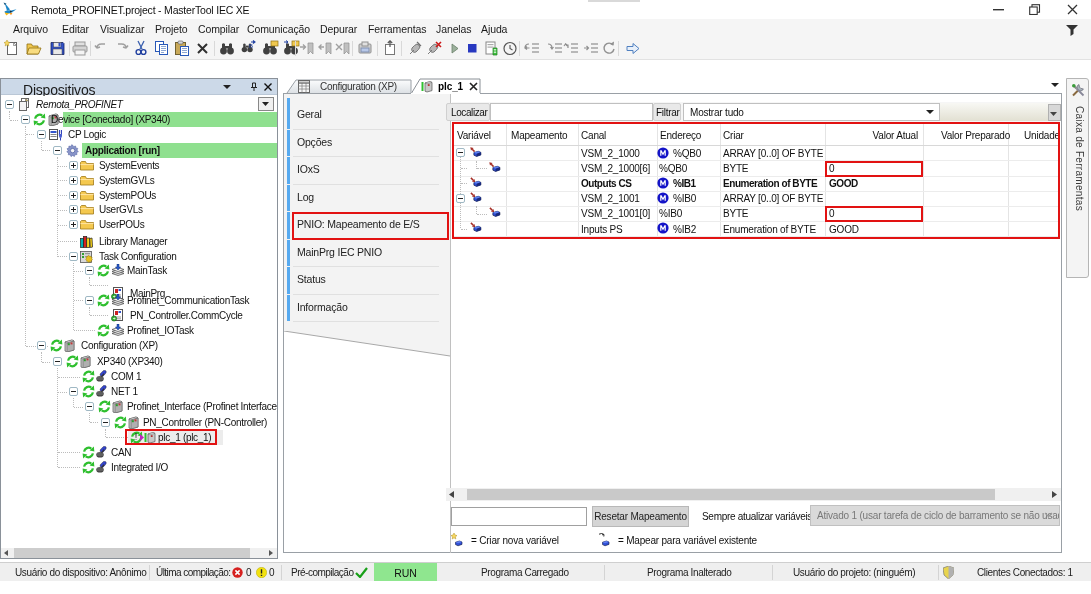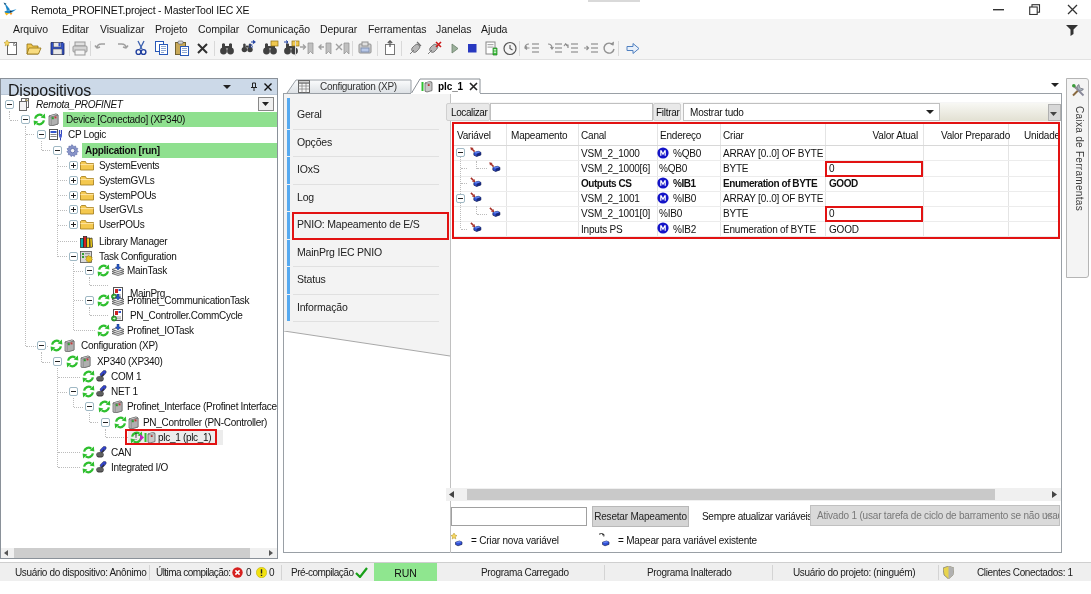--- a/index.html
+++ b/index.html
@@ -231,21 +231,21 @@
       <path d="M12 5 A5 5 0 1 0 13 9" fill="none" stroke="#909090" stroke-width="1.4"></path>
       <path d="M13 1.5 L12.6 5.5 L9 4 Z" fill="#909090"></path>
     </svg>
 <div class="tsep" style="left:618px"></div>
 <svg class="abs" style="left:625px;top:3px" width="17" height="17" viewBox="0 0 17 17">
       <path d="M2 6.5 L8 6.5 L8 3.5 L14 8.5 L8 13.5 L8 10.5 L2 10.5 Z" fill="#e8f0fa" stroke="#5080c0" stroke-width="1"></path>
     </svg>
 </div>
 <div id="leftpanel">
 <div id="lphead">
-<div class="abs" style="left:7px;top:2.5px;font-size:16px;color:#1a1a1a;letter-spacing:-0.2px">Dispositivos</div>
+<div class="abs" style="left:22px;top:2.5px;font-size:14px;color:#1a1a1a;letter-spacing:-0.2px">Dispositivos</div>
 <svg class="abs" style="left:222px;top:6px" width="9" height="5" viewBox="0 0 9 5">
         <path d="M0 0 L8 0 L4 4 Z" fill="#222"></path>
       </svg>
 <svg class="abs" style="left:249px;top:3px" width="8" height="10" viewBox="0 0 8 10">
         <path d="M2.5 1 L5.5 1 L5.5 5.5 L2.5 5.5 Z" fill="none" stroke="#222"></path>
         <path d="M1 5.5 L7 5.5 M4 5.5 L4 9" stroke="#222" fill="none"></path>
       </svg>
 <svg class="abs" style="left:263px;top:4px" width="8" height="8" viewBox="0 0 8 8">
         <path d="M0.5 0.5 L7.5 7.5 M7.5 0.5 L0.5 7.5" stroke="#111" stroke-width="1.4"></path>
       </svg>
@@ -309,21 +309,21 @@
           <path d="M11.8 0.4 L12.4 5.4 L7.6 4.4 Z" fill="#2ebf2e"></path>
           <path d="M1.2 12.6 L0.6 7.6 L5.4 8.6 Z" fill="#2ebf2e"></path>
         </svg>
         <svg class="abs" style="left:47px;top:1px" width="11" height="13" viewBox="0 0 11 13">
           <path d="M1 3 L8 1 L10 2 L10 11 L3 13 L1 12 Z" fill="#c8c8c8" stroke="#555" stroke-width="0.7"></path>
           <path d="M1 3 L8 1 L10 2 L3 4 Z" fill="#e8e8e8" stroke="#555" stroke-width="0.5"></path>
           <path d="M3 4 L10 2 L10 11 L3 13 Z" fill="#b0b0b0" stroke="#555" stroke-width="0.5"></path>
           <rect x="3.8" y="4.2" width="2" height="2" fill="#2a9c2a"></rect>
           <rect x="6.5" y="3.4" width="2" height="2" fill="#c03a3a"></rect>
         </svg>
-        <div class="tlbl" style="left:65px">Device [Conectado] (XP340)</div>
+        <div class="tlbl" style="left:50px">Device [Conectado] (XP340)</div>
       </div>
       <div class="trow" style="top:30.9px">
         <div class="exp" style="left:36px;top:3px"></div>
         <svg class="abs" style="left:48px;top:1px" width="13" height="13" viewBox="0 0 13 13">
           <rect x="0.5" y="1.5" width="8" height="10" fill="#fff" stroke="#555"></rect>
           <rect x="1.5" y="3" width="6" height="2" fill="#3355cc"></rect>
           <rect x="1.5" y="6" width="6" height="1" fill="#888"></rect>
           <rect x="1.5" y="8" width="6" height="1" fill="#888"></rect>
           <path d="M10.5 2 L10.5 6 M12.5 2 L12.5 6" stroke="#3344bb" stroke-width="1.2"></path>
           <path d="M9.7 6 L13 6 L13 8 Q13 10 11.5 10 Q10 10 10 8 Z" fill="#4a5fd0"></path>

